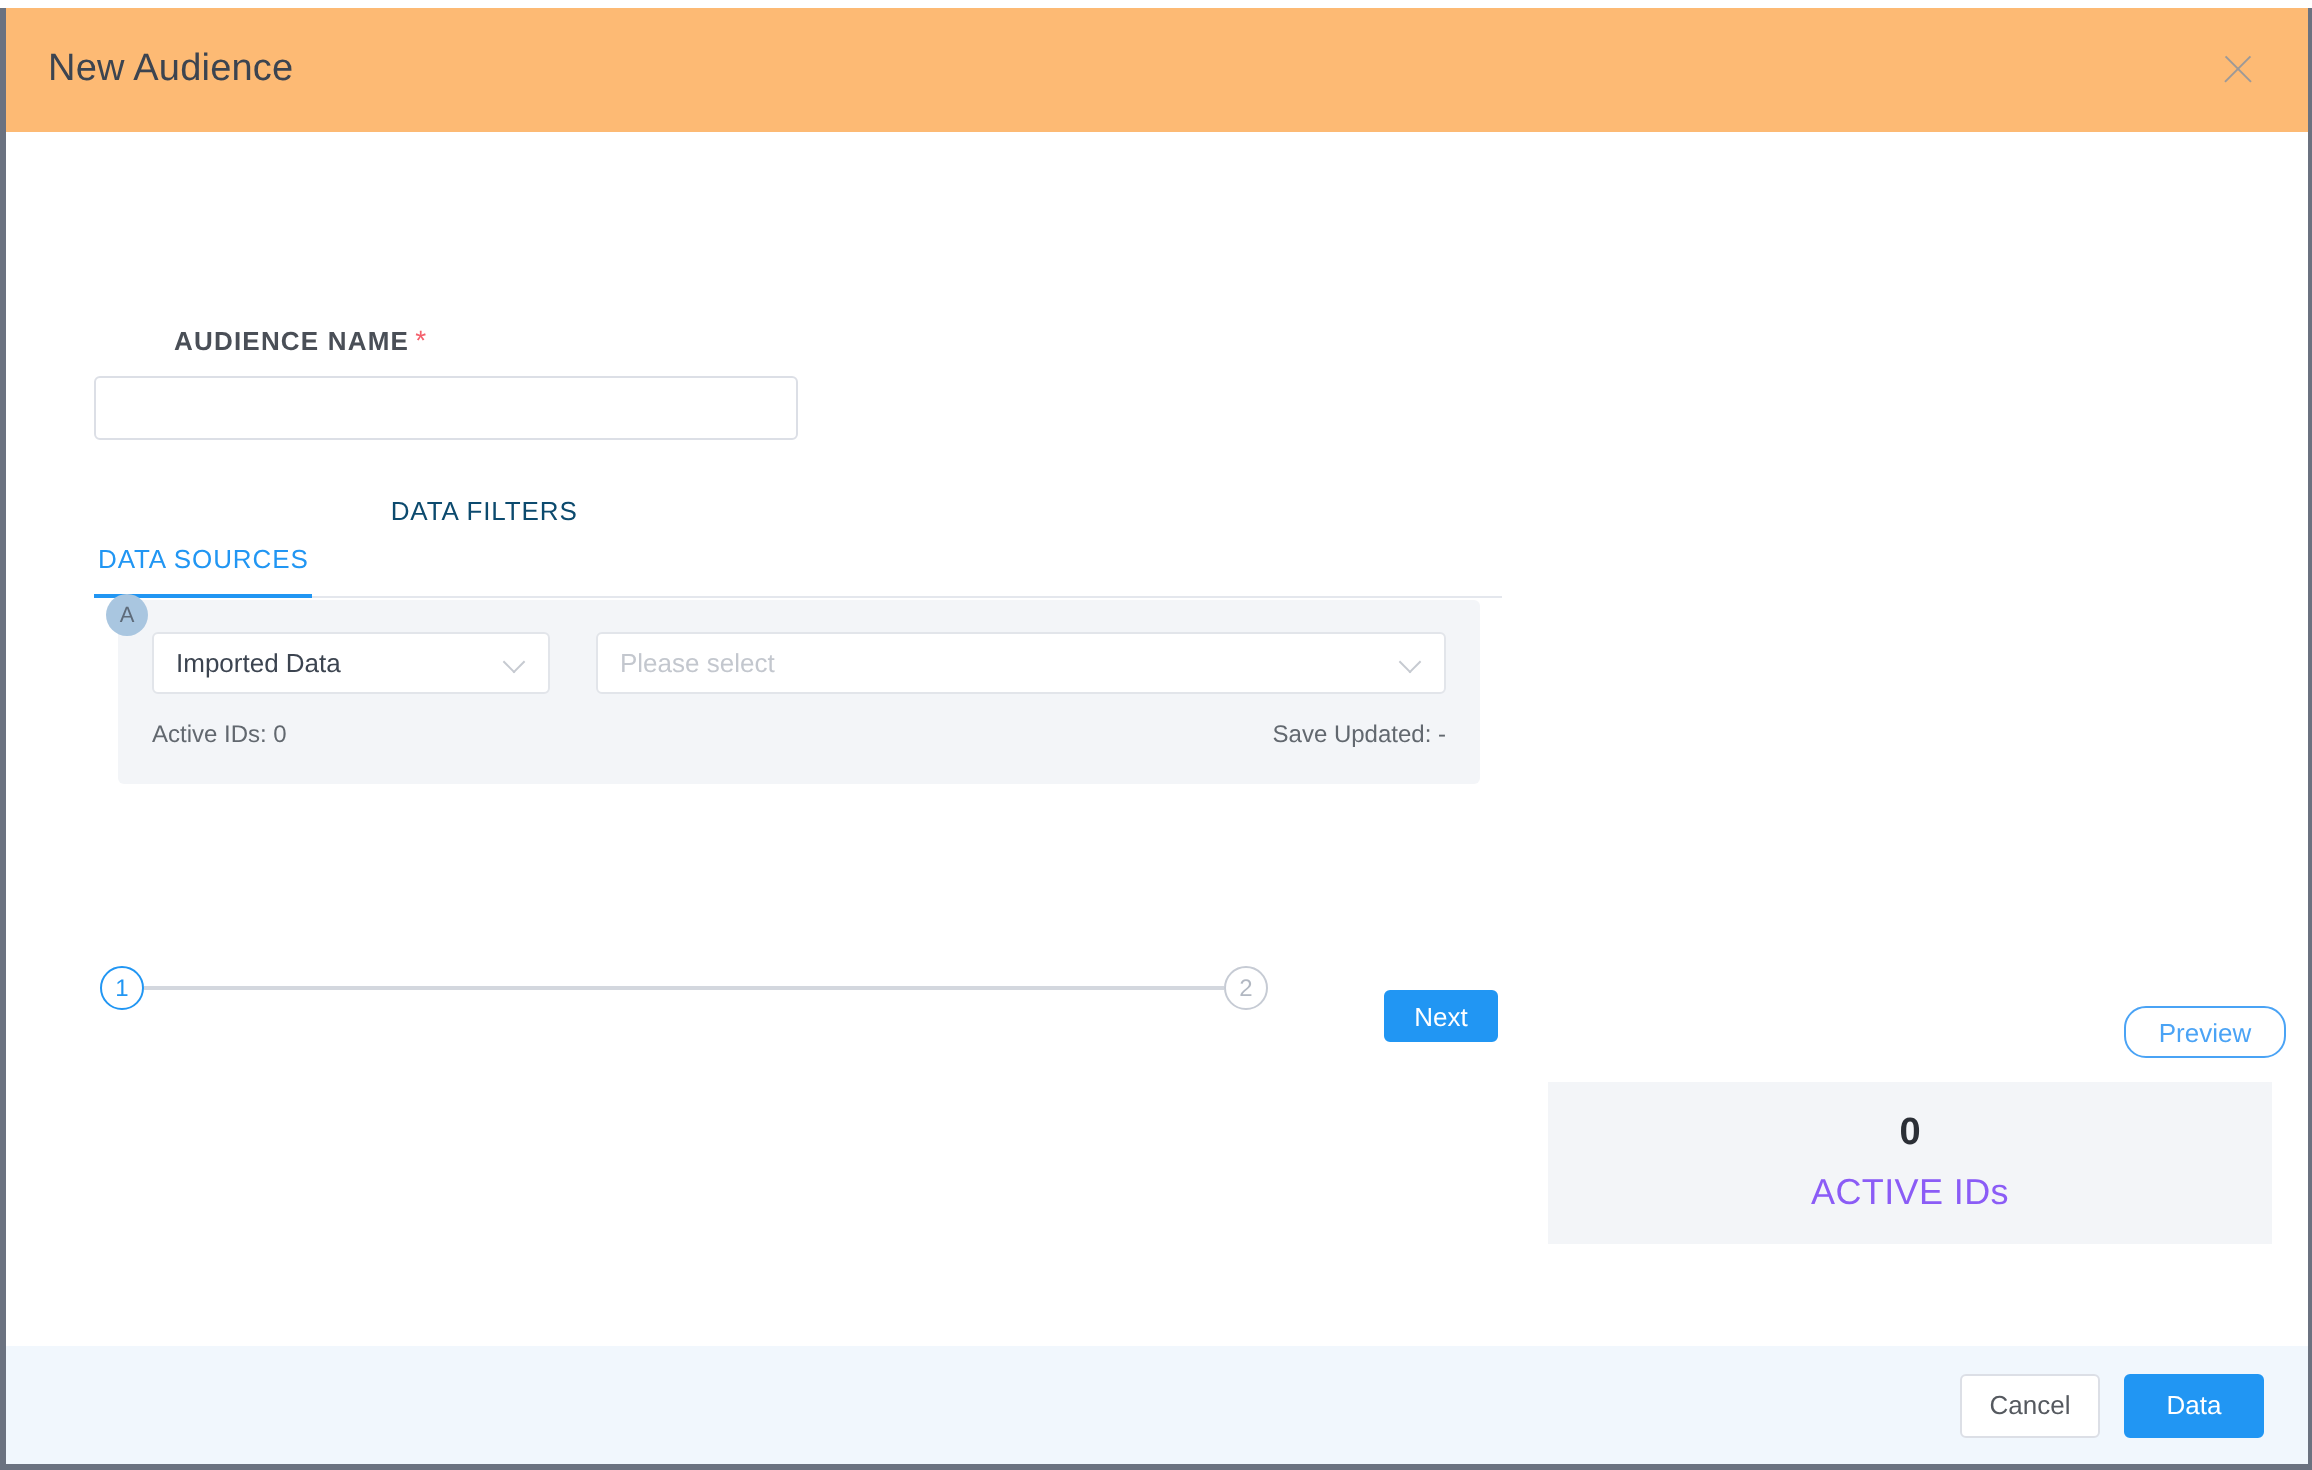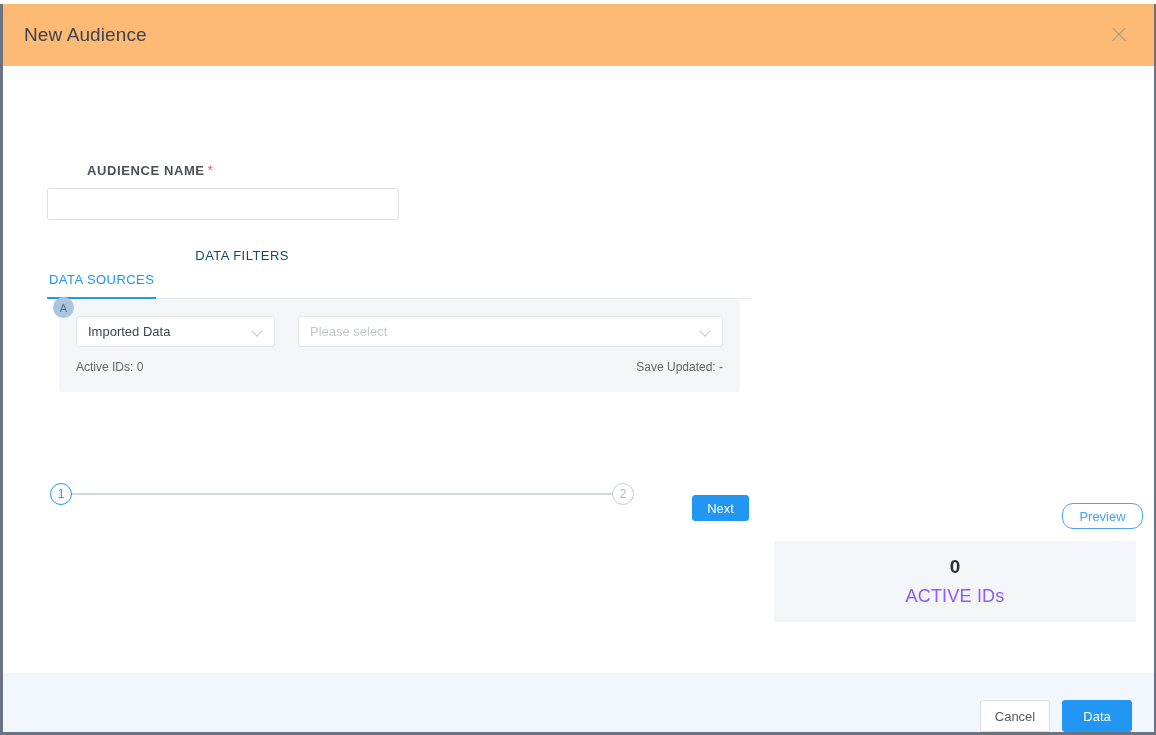--- a/index.html
+++ b/index.html
@@ -324,21 +324,21 @@
     color: #8b5cf6;
     letter-spacing: .2px;
   }
 
   
   .modal-footer {
     flex: 0 0 59px;
     height: 59px;
     background: #f1f7fd;
     display: flex;
-    align-items: flex-end;
+    align-items: center;
     justify-content: flex-end;
     gap: 12px;
     padding-right: 22px;
     box-sizing: border-box;
   }
   .footer-btn { width: 70px; height: 32px; font-size: 13px; }
 </style>
 </head>
 <body>
 

